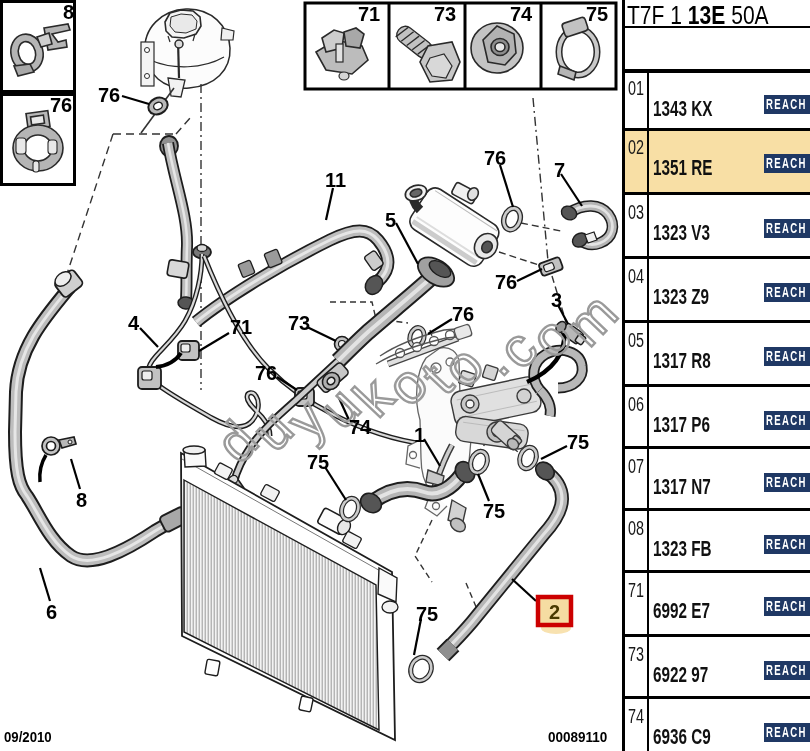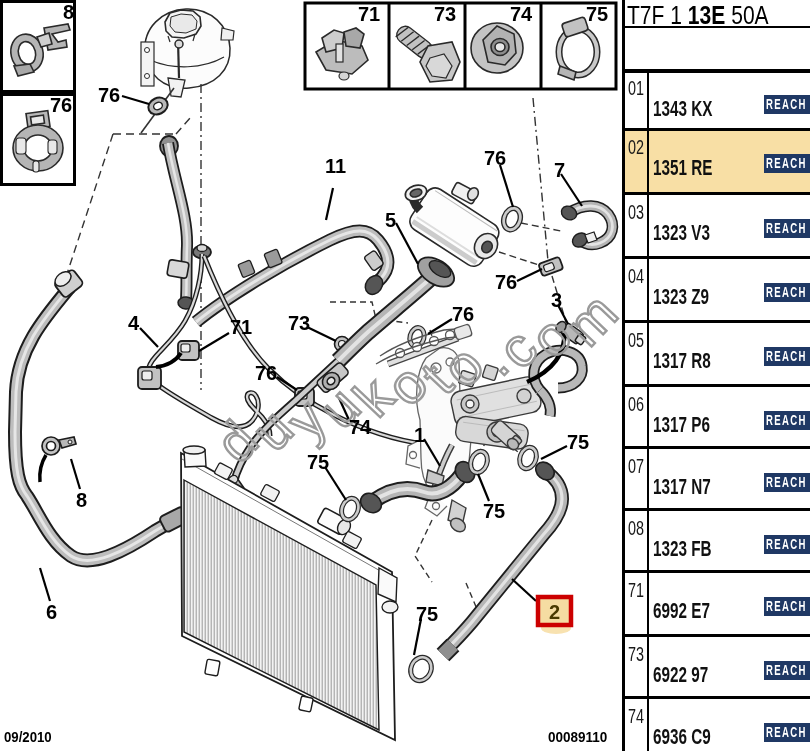--- a/index.html
+++ b/index.html
@@ -449,21 +449,21 @@
 <div class="code" style="top:725px">6936 C9</div>
 <div class="reach" style="top:723px"><i>REACH</i></div>
 
 <div class="lbl" style="left:63px;top:1px">8</div>
 <div class="lbl" style="left:50px;top:94px">76</div>
 <div class="lbl" style="left:358px;top:3px">71</div>
 <div class="lbl" style="left:434px;top:3px">73</div>
 <div class="lbl" style="left:510px;top:3px">74</div>
 <div class="lbl" style="left:586px;top:3px">75</div>
 <div class="lbl" style="left:98px;top:84px">76</div>
-<div class="lbl" style="left:325px;top:155px">11</div>
+<div class="lbl" style="left:325px;top:169px">11</div>
 <div class="lbl" style="left:385px;top:209px">5</div>
 <div class="lbl" style="left:484px;top:147px">76</div>
 <div class="lbl" style="left:554px;top:159px">7</div>
 <div class="lbl" style="left:495px;top:271px">76</div>
 <div class="lbl" style="left:551px;top:289px">3</div>
 <div class="lbl" style="left:128px;top:312px">4</div>
 <div class="lbl" style="left:230px;top:316px">71</div>
 <div class="lbl" style="left:288px;top:312px">73</div>
 <div class="lbl" style="left:255px;top:362px">76</div>
 <div class="lbl" style="left:452px;top:303px">76</div>

